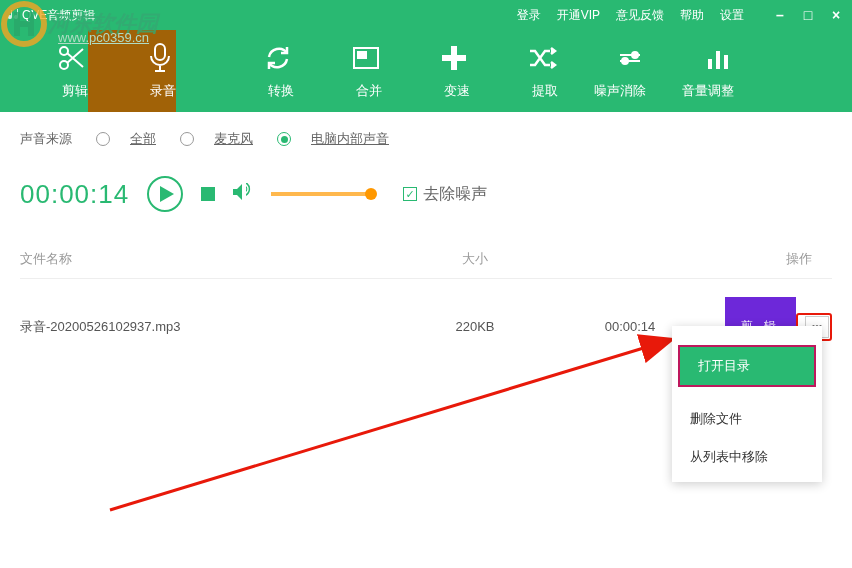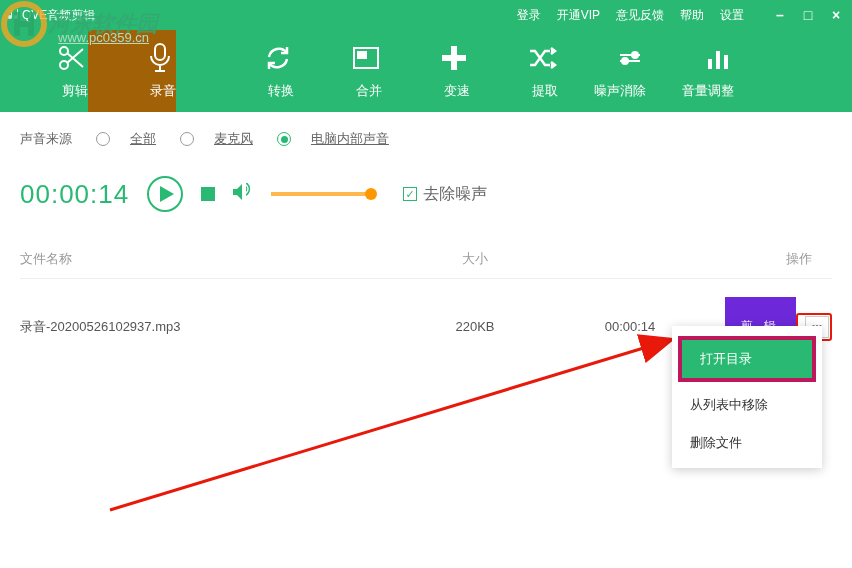--- a/index.html
+++ b/index.html
@@ -44,21 +44,21 @@
 .col-op { flex: 1; text-align: right; padding-right: 20px; }
 
 .table-row { display: flex; align-items: center; font-size: 13px; color: #555; padding: 18px 0; position: relative; justify-content: flex-end; }
 .editbtn { background: #6d28d9; color: #fff; padding: 21px 16px; font-size: 12px; cursor: pointer; letter-spacing: 4px; }
 .morebtn { width: 24px; height: 22px; border: 1px solid #ccc; display: flex; align-items: center; justify-content: center; margin-left: 6px; cursor: pointer; font-size: 10px; color: #666; }
 .morebox { border: 2px solid #e8190a; border-radius: 3px; padding: 1px; }
 
 .ctxmenu { position: absolute; right: 30px; top: 326px; width: 150px; background: #fff; box-shadow: 0 2px 10px rgba(0,0,0,.2); padding: 6px 0; z-index: 10; }
 .ctxitem { padding: 10px 18px; font-size: 13px; color: #333; cursor: pointer; }
 .ctxitem.hl { background: #29b972; color: #fff; }
-.ctxbox { border: 4px solid #be185d; margin: 4px 6px; }
+.ctxbox { border: 2px solid #be185d; margin: 13px 6px; }
 
 .watermark { position: absolute; top: 0; left: 0; display: flex; align-items: center; opacity: 0.8; pointer-events: none; }
 .wm-text { color: #35a872; font-size: 22px; font-style: italic; font-weight: bold; }
 .wm-url { position: absolute; top: 30px; left: 58px; color: #b0dcc4; font-size: 13px; text-decoration: underline; }
 
 .arrow { position: absolute; pointer-events: none; }
 </style>
 </head>
 <body>
 
@@ -231,22 +231,22 @@
           <span class="morebtn">•••</span>
         </span>
     </div>
   </div>
 </div>
 
 <div class="ctxmenu">
   <div class="ctxbox">
       <div class="ctxitem hl">打开目录</div>
     </div>
+  <div class="ctxitem">删除文件</div>
   <div class="ctxitem">从列表中移除</div>
-  <div class="ctxitem">删除文件</div>
 </div>
 
 <svg class="arrow" style="left:100px;top:300px" width="590" height="220">
   <defs>
       <marker id="ah" markerWidth="12" markerHeight="10" refX="10" refY="5" orient="auto">
         <path d="M0 0l12 5-12 5z" fill="#e8190a"></path>
       </marker>
     </defs>
   <line x1="10" y1="210" x2="570" y2="40" stroke="#e8190a" stroke-width="3" marker-end="url(#ah)"></line>
 </svg>

